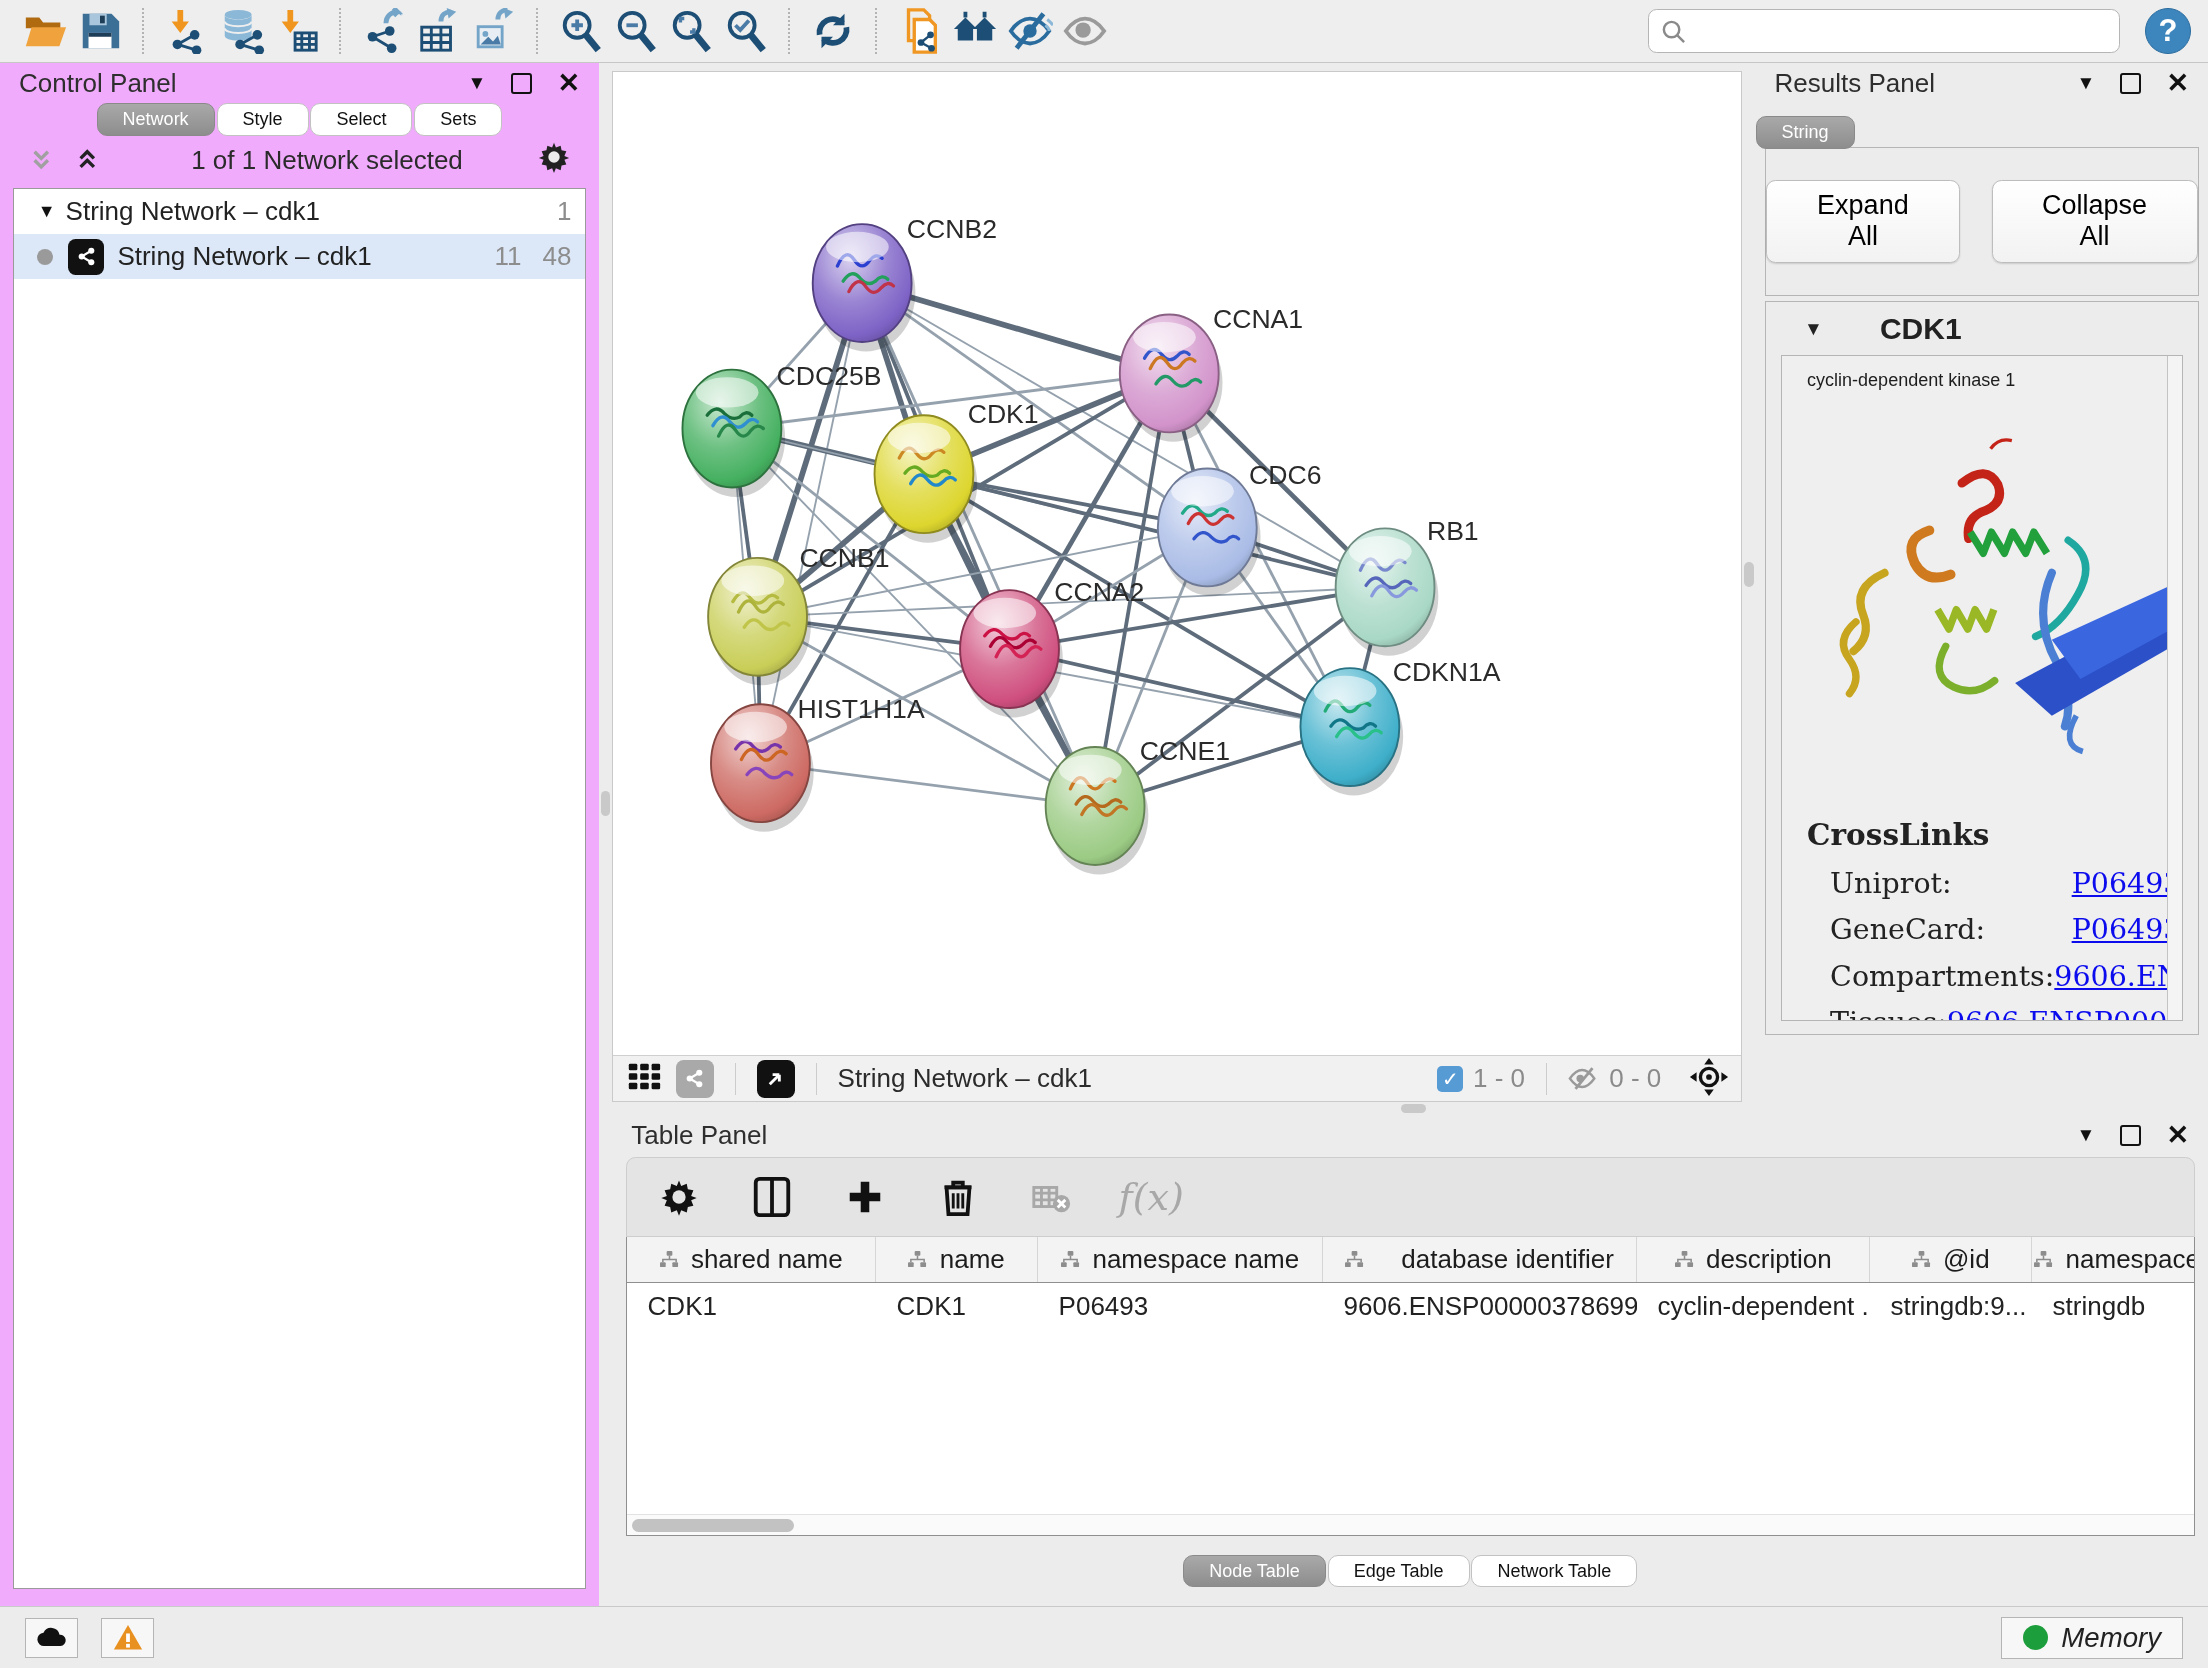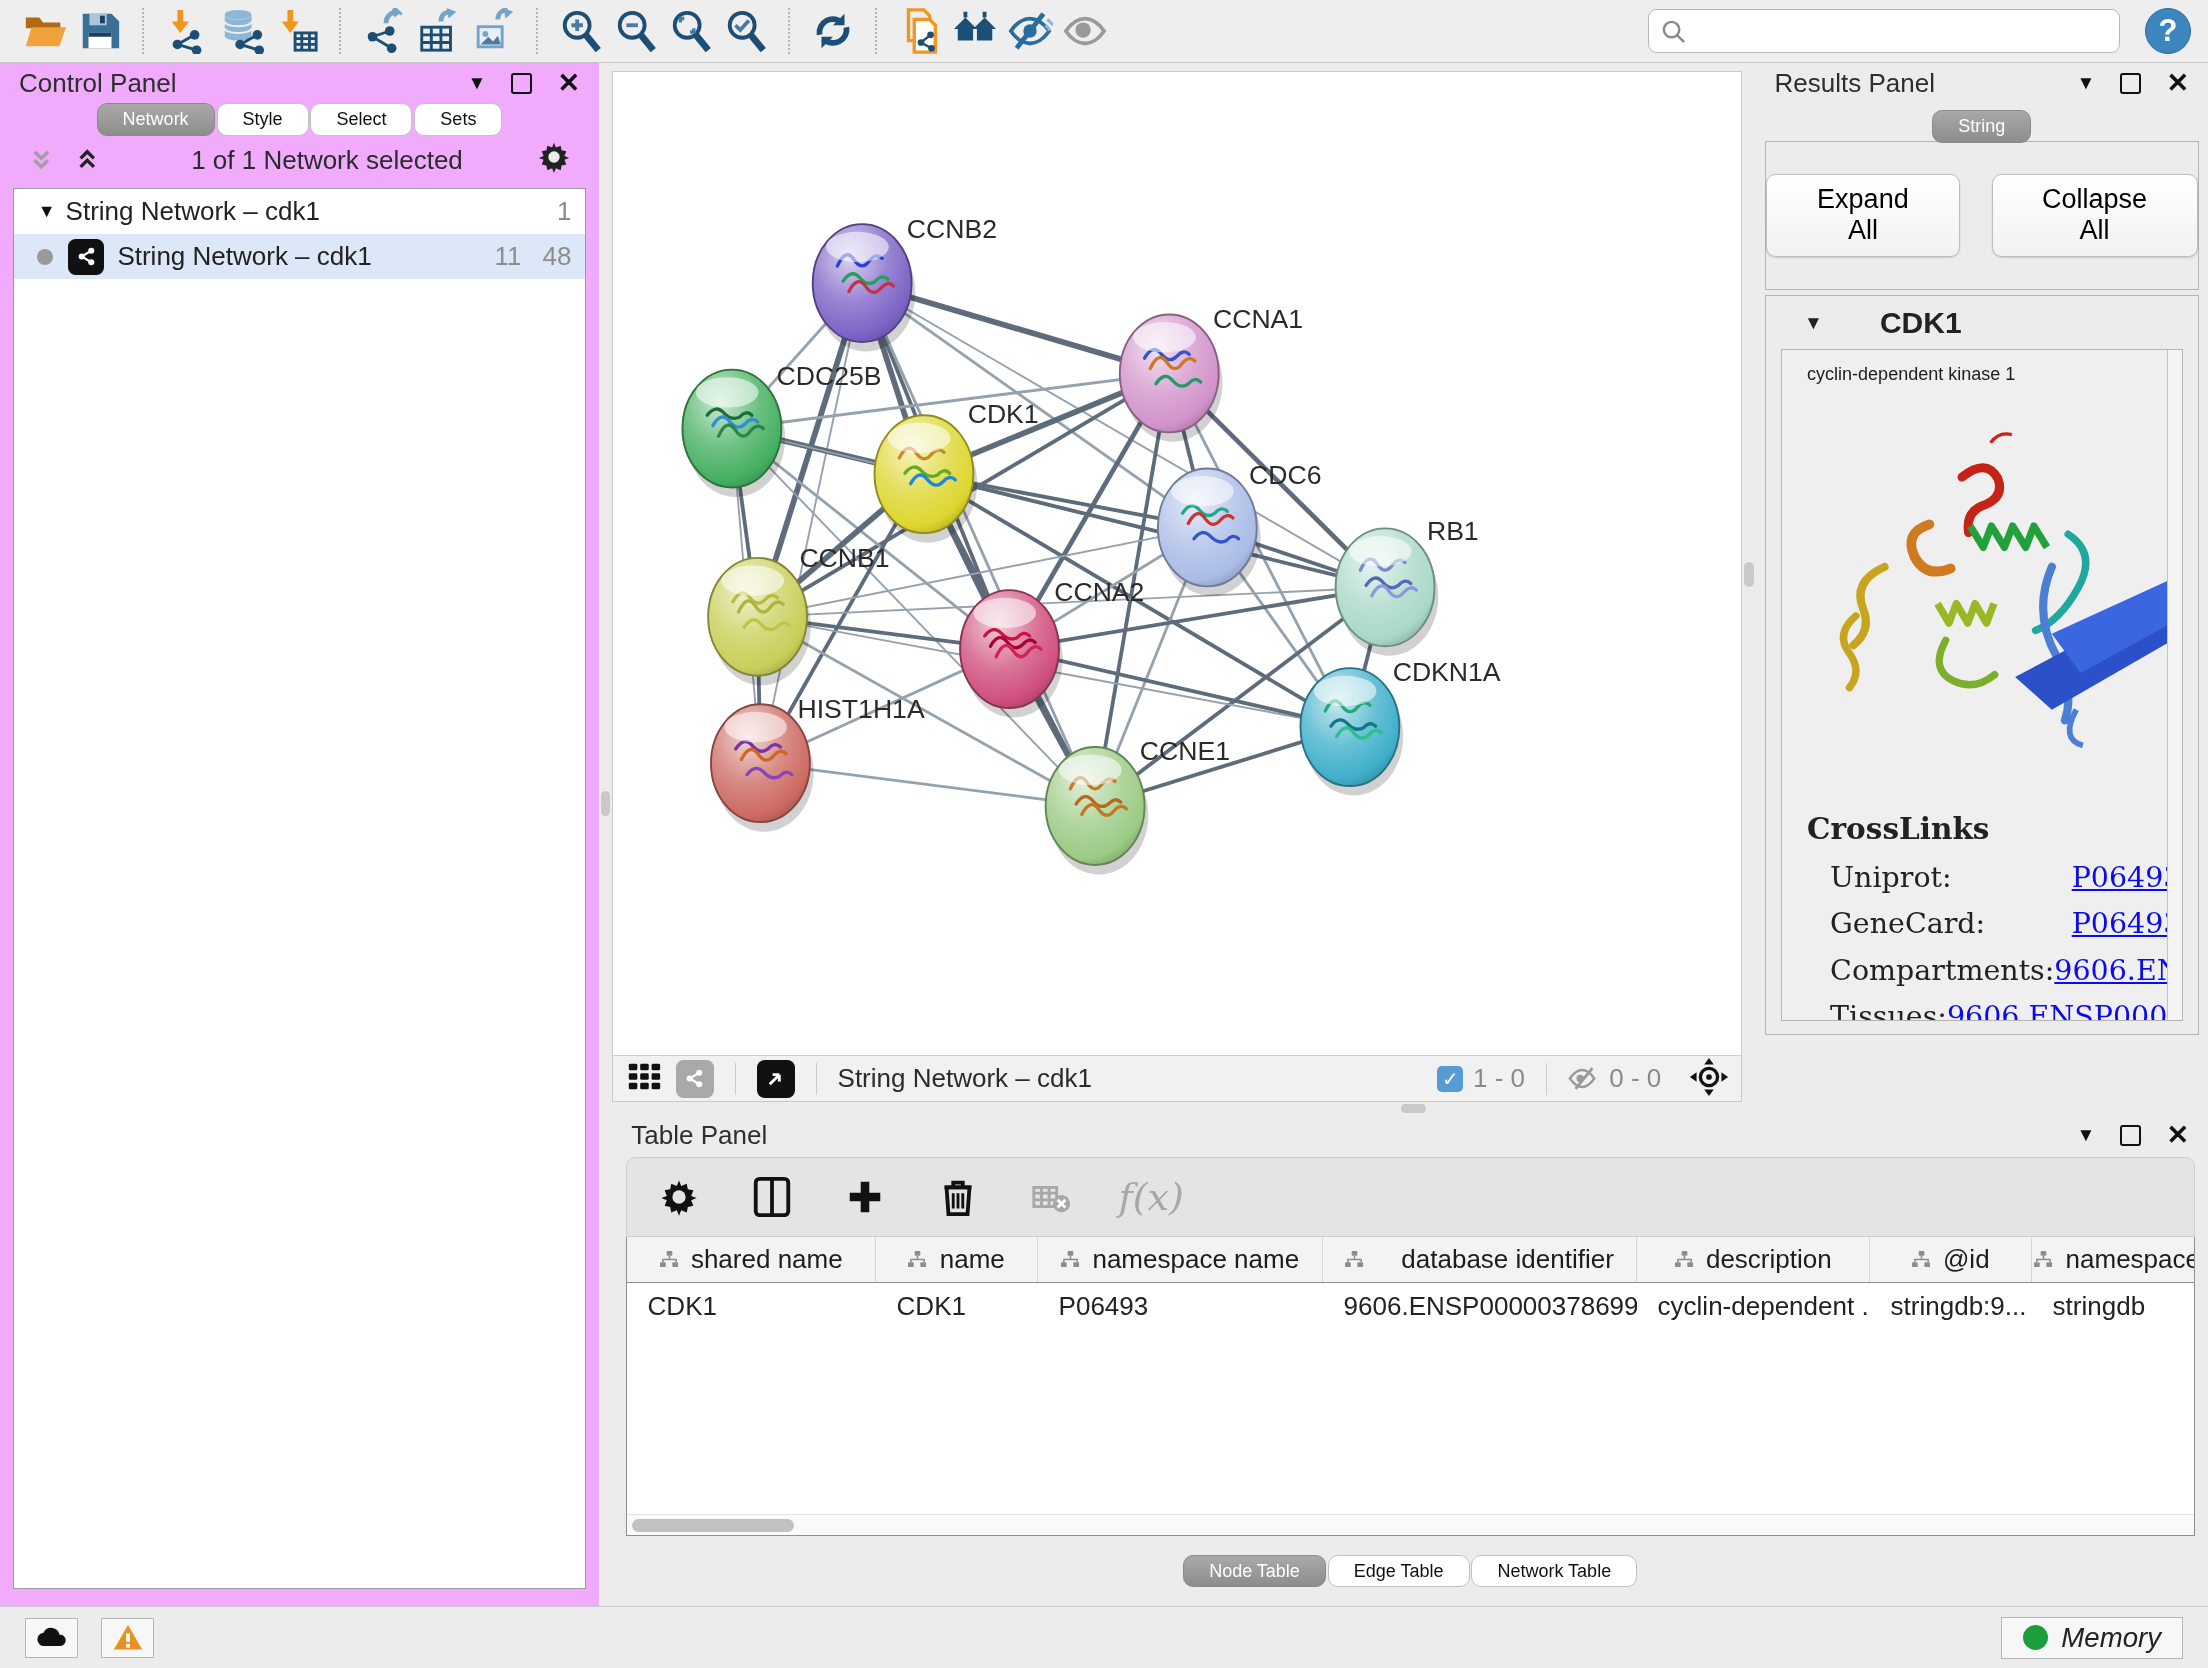--- a/index.html
+++ b/index.html
@@ -70,21 +70,21 @@
   .net-status { height:46px; background:#f1f1f1; border-top:1px solid #cfcfcf; display:flex; align-items:center; padding:0 11.4px; gap:13.3px; flex:none; }
   .ns-sep { width:0; height:32px; border-left:1px solid #cccccc; margin:0 7.6px; }
   .ns-title { font-size:26px; color:#2b2b2b; flex:1; }
   .ns-count { font-size:26px; color:#8a8a8a; display:flex; align-items:center; gap:9.5px; }
   .checkbox { width:26px; height:26px; background:#579bd5; border-radius:4.8px; color:#fff; font-size:20px; display:flex; align-items:center; justify-content:center; }
   .sharegray { width:38px; height:38px; background:#a9a9a9; border-radius:7.6px; display:flex; align-items:center; justify-content:center; }
   .blacksq { width:38px; height:38px; background:#111; border-radius:7.6px; display:flex; align-items:center; justify-content:center; }
 
   
   .results-panel { flex:1; display:flex; flex-direction:column; background:#ececec; min-width:0; }
-  .rp-tabwrap { display:flex; justify-content:center; margin-top:7px; flex:none; position:relative; z-index:2; }
+  .rp-tabwrap { display:flex; justify-content:flex-start; margin-top:13px; flex:none; position:relative; z-index:2; }
   .rp-box { margin:-1.9px 9.5px 0 9.5px; border:1.9px solid #b5b5b5; background:#ececec; flex:none; padding:32px 0; display:flex; justify-content:center; gap:32px; }
   .rp-btn { font-size:27px; background:linear-gradient(#ffffff,#f2f2f2); border:1px solid #bdbdbd; border-radius:9.5px; padding:9.5px 38px; box-shadow:0 1px 1.9px rgba(0,0,0,.15); }
   .rp-gene-box { margin:5.7px 9.5px 0 9.5px; border:1.9px solid #b5b5b5; flex:1; display:flex; flex-direction:column; min-height:0; background:#ececec; }
   .rp-gene-head { height:53px; display:flex; align-items:center; padding:0 38px; gap:57px; flex:none; }
   .rp-gene-name { font-size:30px; font-weight:bold; }
   .rp-gene-inner { margin:0 15px 13.3px 15px; border:1px solid #b5b5b5; flex:1; background:#efefef; padding:13.3px 0 0 25px; position:relative; overflow:hidden; }
   .rp-desc { font-size:18px; color:#1d1d1d; }
   .rp-protein { margin-top:15px; }
   .rp-scroll { position:absolute; right:0; top:0; bottom:0; width:15px; border-left:1px solid #c3c3c3; background:#f4f4f4; }
   .crosslinks { font-family:"DejaVu Serif","Liberation Serif",serif; margin-top:9.5px; }

